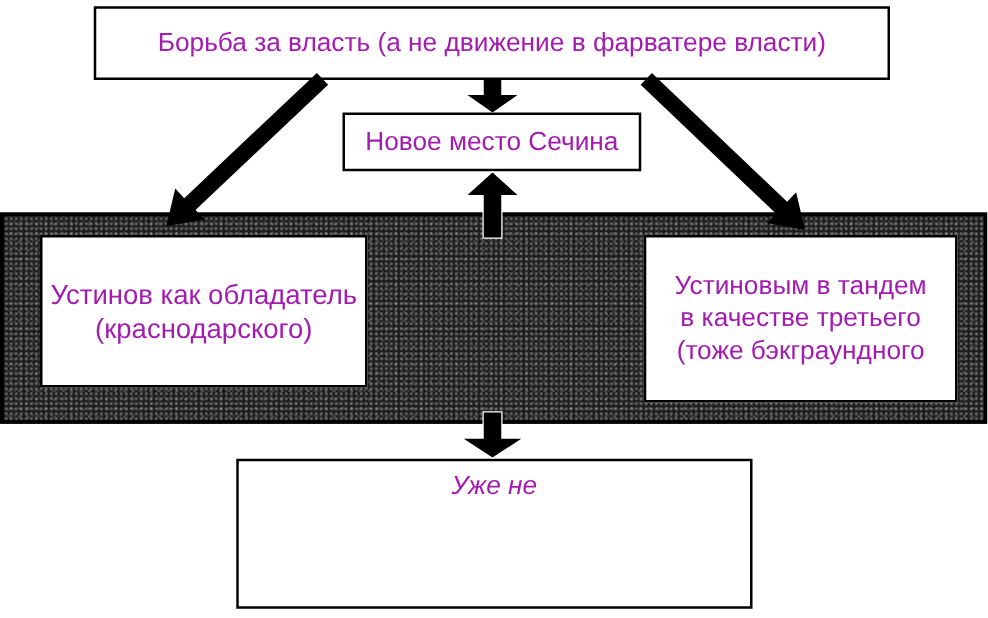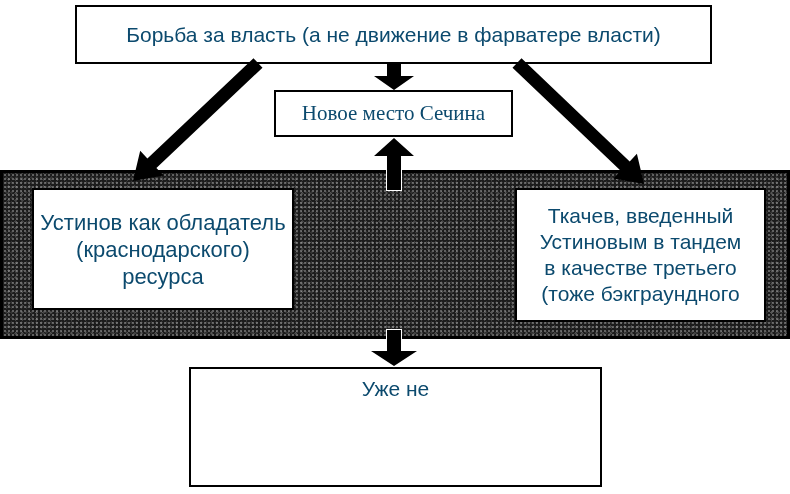--- a/index.html
+++ b/index.html
@@ -6,21 +6,21 @@
     margin: 0;
     padding: 0;
     background: #ffffff;
   }
   .stage {
     position: relative;
     width: 790px;
     height: 494px;
     background: #ffffff;
     font-family: "Liberation Sans", sans-serif;
-    color: #0c4a6e;
+    color: #a21caf;
     overflow: hidden;
   }
   .box {
     position: absolute;
     box-sizing: border-box;
     background: #ffffff;
     border: 2px solid #000000;
     display: flex;
     flex-direction: column;
     align-items: center;
@@ -30,21 +30,20 @@
   }
   .box .line { display: block; width: 100%; }
 
   #top-box {
     left: 75px; top: 5px; width: 637px; height: 59px;
     font-size: 21px;
   }
   #center-box {
     left: 274px; top: 90px; width: 239px; height: 47px;
     font-size: 21px;
-    font-family: Liberation Serif, serif;
   }
   #band {
     position: absolute;
     box-sizing: border-box;
     left: 0; top: 170px; width: 790px; height: 169px;
     border: 3px solid #000000;
     background-color: #1c1c1c;
     background-image:
       radial-gradient(rgba(255,255,255,0.30) 1px, transparent 1.3px),
       radial-gradient(rgba(255,255,255,0.17) 1px, transparent 1.3px),
@@ -59,20 +58,21 @@
   }
   #right-box {
     left: 515px; top: 188px; width: 251px; height: 134px;
     font-size: 21px; line-height: 26px;
   }
   #bottom-box {
     left: 189px; top: 367px; width: 413px; height: 120px;
     font-size: 21px; line-height: 27px;
     justify-content: flex-start;
     padding-top: 6px;
+    font-style: italic;
   }
   #arrow-layer {
     position: absolute;
     left: 0; top: 0;
     width: 790px; height: 494px;
     z-index: 4;
     pointer-events: none;
   }
   .arrow { fill: #000000; }
   .arrow-outlined { fill: #000000; stroke: #ffffff; stroke-width: 2px; paint-order: stroke; }
@@ -88,25 +88,23 @@
     <span class="line">Борьба за власть (а не движение в фарватере власти)</span>
   </div>
 
   <div class="box" id="center-box">
     <span class="line">Новое место Сечина</span>
   </div>
 
   <div class="box" id="left-box">
     <span class="line">Устинов как обладатель</span>
     <span class="line">(краснодарского)</span>
-    <span class="line">ресурса</span>
   </div>
 
   <div class="box" id="right-box">
-    <span class="line">Ткачев, введенный</span>
     <span class="line">Устиновым в тандем</span>
     <span class="line">в качестве третьего</span>
     <span class="line">(тоже бэкграундного</span>
   </div>
 
   <div class="box" id="bottom-box">
     <span class="line">Уже не</span>
   </div>
 
   <svg id="arrow-layer" viewBox="0 0 790 494" xmlns="http://www.w3.org/2000/svg">

